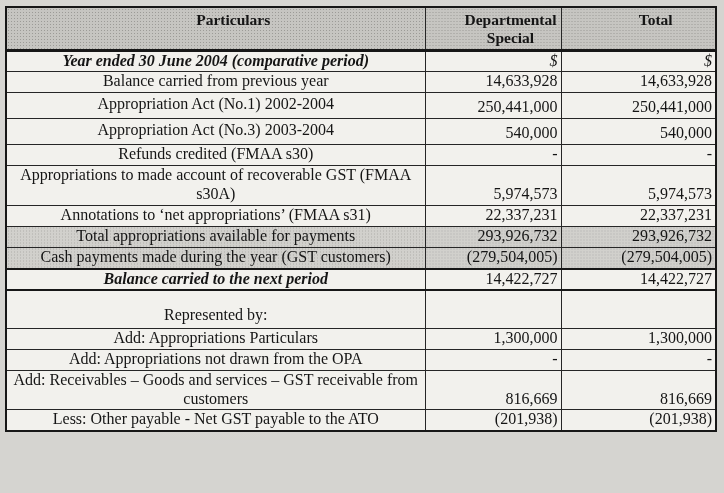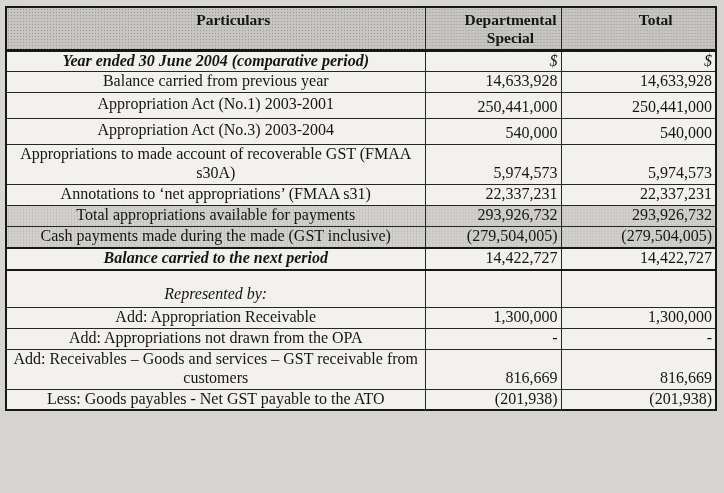--- a/index.html
+++ b/index.html
@@ -78,21 +78,21 @@
 
   tr.r-year { height: 20px; }
   tr.r-year .lbl { font-weight: bold; font-style: italic; }
   tr.r-year .num { font-style: italic; }
 
   tr.r-balance-next { height: 21px; }
   tr.r-balance-next td { border-top: 2px solid #171717; border-bottom: 2px solid #171717; margin-left: 36px; }
   tr.r-balance-next .lbl { font-weight: bold; font-style: italic; }
 
   tr.r-repby { height: 38px; }
-  tr.r-repby .lbl { font-style: italic; padding-bottom: 3px; margin-left: 17px; }
+  tr.r-repby .lbl { padding-bottom: 3px; margin-left: 17px; }
 </style>
 </head>
 <body>
 
 <div class="page">
   <table class="approps">
     <colgroup>
       <col class="c-label">
       <col class="c-dept">
       <col class="c-total">
@@ -109,75 +109,80 @@
         <td class="lbl">Year ended 30 June 2004 (comparative period)</td>
         <td class="num">$</td>
         <td class="num">$</td>
       </tr>
       <tr class="r-normal">
         <td class="lbl">Balance carried from previous year</td>
         <td class="num">14,633,928</td>
         <td class="num">14,633,928</td>
       </tr>
       <tr class="r-tall">
-        <td class="lbl">Appropriation Act (No.1) 2003-2001</td>
+        <td class="lbl">Appropriation Act (No.1) 2002-2004</td>
         <td class="num">250,441,000</td>
         <td class="num">250,441,000</td>
       </tr>
       <tr class="r-tall">
         <td class="lbl">Appropriation Act (No.3) 2003-2004</td>
         <td class="num">540,000</td>
         <td class="num">540,000</td>
+      </tr>
+      <tr class="r-normal">
+        <td class="lbl">Refunds credited (FMAA s30)</td>
+        <td class="num">-</td>
+        <td class="num">-</td>
       </tr>
       <tr class="r-twoline">
         <td class="lbl">Appropriations to made account of recoverable GST (FMAA s30A)</td>
         <td class="num">5,974,573</td>
         <td class="num">5,974,573</td>
       </tr>
       <tr class="r-normal">
         <td class="lbl">Annotations to ‘net appropriations’ (FMAA s31)</td>
         <td class="num">22,337,231</td>
         <td class="num">22,337,231</td>
       </tr>
       <tr class="r-normal r-shaded">
         <td class="lbl">Total appropriations available for payments</td>
         <td class="num">293,926,732</td>
         <td class="num">293,926,732</td>
       </tr>
       <tr class="r-normal r-shaded">
-        <td class="lbl">Cash payments made during the made (GST inclusive)</td>
+        <td class="lbl">Cash payments made during the year (GST customers)</td>
         <td class="num">(279,504,005)</td>
         <td class="num">(279,504,005)</td>
       </tr>
       <tr class="r-balance-next">
         <td class="lbl">Balance carried to the next period</td>
         <td class="num">14,422,727</td>
         <td class="num">14,422,727</td>
       </tr>
       <tr class="r-repby">
         <td class="lbl">Represented by:</td>
         <td class="num"></td>
         <td class="num"></td>
       </tr>
       <tr class="r-normal">
-        <td class="lbl">Add: Appropriation Receivable</td>
+        <td class="lbl">Add: Appropriations Particulars</td>
         <td class="num">1,300,000</td>
         <td class="num">1,300,000</td>
       </tr>
       <tr class="r-normal">
         <td class="lbl">Add: Appropriations not drawn from the OPA</td>
         <td class="num">-</td>
         <td class="num">-</td>
       </tr>
       <tr class="r-twoline">
         <td class="lbl">Add: Receivables – Goods and services – GST receivable from customers</td>
         <td class="num">816,669</td>
         <td class="num">816,669</td>
       </tr>
       <tr class="r-normal">
-        <td class="lbl">Less: Goods payables - Net GST payable to the ATO</td>
+        <td class="lbl">Less: Other payable - Net GST payable to the ATO</td>
         <td class="num">(201,938)</td>
         <td class="num">(201,938)</td>
       </tr>
 
     </tbody>
   </table>
 </div>
 
 </body></html>

